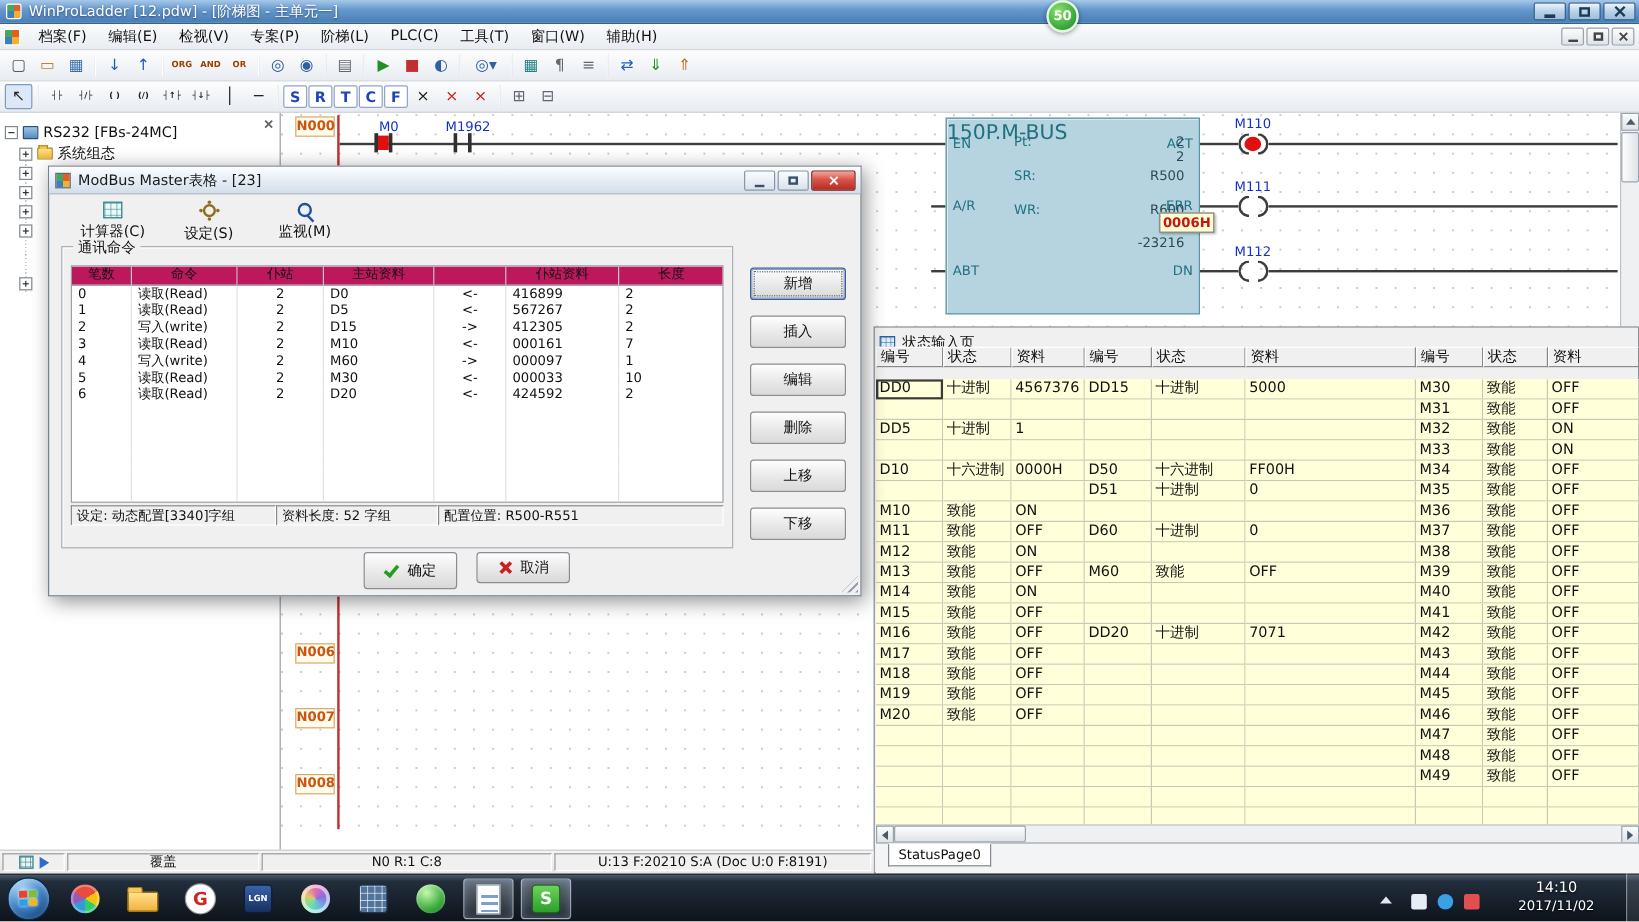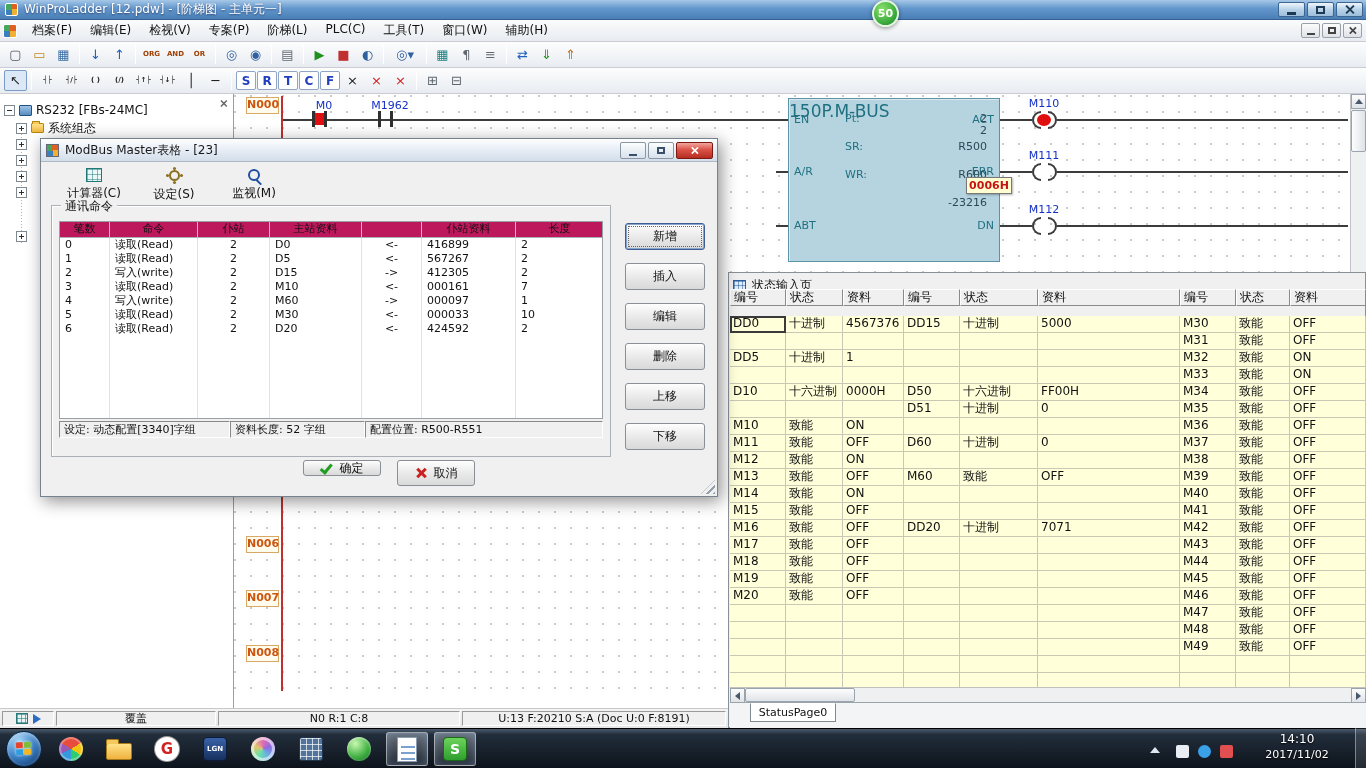--- a/index.html
+++ b/index.html
@@ -88,21 +88,21 @@
 .sph{flex:none;height:17px;line-height:14px;font-size:12px;padding-left:3px;background:#f0f0f0;border:1px solid;border-color:#ffffff #8a8a8a #8a8a8a #ffffff;white-space:nowrap;overflow:hidden}
 #sp-body{position:absolute;left:1px;top:43px;width:636px;height:371px;overflow:hidden;background:#ffffda}
 .sprow{display:flex;height:17px}
 .spc{flex:none;height:17px;line-height:15px;font-size:12px;padding-left:3px;border-right:1px solid #c8c8b4;border-bottom:1px solid #c8c8b4;background:#ffffda;white-space:nowrap;overflow:hidden}
 .focuscell{outline:2px solid #3a3a3a;outline-offset:-2px}
 #sp-hscroll{position:absolute;left:1px;top:414px;width:636px;height:15px;background:#eef0f2;border-top:1px solid #c0c0c0}
 #sp-hscroll .l{left:0;top:0}
 #sp-hscroll .r{right:0;top:0;left:auto}
 #hthumb{position:absolute;left:15px;top:0;width:110px;height:14px;background:linear-gradient(#fdfdfd,#dfe3e8);border:1px solid #9aa4ae;border-radius:2px}
 #sp-tabbar{position:absolute;left:1px;top:429px;width:636px;height:26px;background:#f2f4f6;border-top:1px solid #9aa2aa}
-.sptab{position:absolute;left:20px;top:0;width:86px;height:19px;background:#fff;border:1px solid #808890;border-top:1px solid #fff;font-size:11px;line-height:17px;text-align:center;white-space:nowrap}
+.sptab{position:absolute;left:10px;top:0;width:86px;height:19px;background:#fff;border:1px solid #808890;border-top:1px solid #fff;font-size:11px;line-height:17px;text-align:center;white-space:nowrap}
 
 #statusbar{position:absolute;left:0;top:708px;width:728px;height:20px;background:linear-gradient(#f4f4f4,#e6e6e6);border-top:1px solid #c8c8c8;z-index:25}
 .scell{position:absolute;top:2px;height:15px;border:1px solid;border-color:#9a9a9a #ffffff #ffffff #9a9a9a;background:#f0f0f0;font-size:11px;display:flex;align-items:center;justify-content:center;white-space:nowrap;overflow:hidden}
 .ic-grid{width:12px;height:11px;border:1px solid #2a7a7a;background-color:#e8f4f4;background-image:linear-gradient(rgba(42,122,122,.6) 1px,transparent 1px),linear-gradient(90deg,rgba(42,122,122,.6) 1px,transparent 1px);background-size:4px 4px;flex:none}
 .ic-play{width:0;height:0;border-left:8px solid #2c6cc4;border-top:5px solid transparent;border-bottom:5px solid transparent;flex:none}
 
 #taskbar{position:absolute;left:0;top:728px;width:1366px;height:40px;background:linear-gradient(#4a5a6c,#222e3c 14%,#18212c 55%,#0d131b);border-top:1px solid #000;z-index:70}
 #orb{position:absolute;left:6px;top:2px;width:36px;height:36px;border-radius:50%;background:radial-gradient(circle at 35% 28%,#a8d8f8,#3f84c8 45%,#103c74 85%);border:1px solid #082846;box-shadow:inset 0 2px 5px rgba(255,255,255,.55);display:flex;align-items:center;justify-content:center}
 .flag{width:16px;height:14px;display:grid;grid-template-columns:7px 7px;grid-template-rows:6px 6px;gap:1px;transform:rotate(-3deg);filter:drop-shadow(0 0 1px rgba(255,255,255,.8))}
 .flag span{border-radius:1px}
@@ -156,21 +156,21 @@
 .mh{flex:none;height:16px;line-height:14px;font-size:11px;text-align:center;background:#be185d;border-right:1px solid #c4c4c4;border-bottom:1px solid #aab0b6;white-space:nowrap;overflow:hidden}
 .mrow{display:flex;height:14px}
 .mc{flex:none;height:14px;line-height:14px;font-size:11px;padding-left:5px;border-right:1px solid #e2e2e2;white-space:nowrap;overflow:hidden}
 .mc.ctr{text-align:center;padding-left:0}
 #mb-status{position:absolute;left:18px;top:282px;display:flex}
 .dstat{flex:none;height:17px;border:1px solid;border-color:#8a8a8a #ffffff #ffffff #8a8a8a;background:#f0f0f0;font-size:11px;line-height:15px;padding:0 4px;white-space:nowrap;overflow:hidden}
 .btn{background:linear-gradient(#fefefe,#ececec 45%,#d9d9d9);border:1px solid #8a8f96;border-radius:3px;font-size:12px;color:#111;display:flex;align-items:center;justify-content:center;position:absolute}
 .sbtn{left:584px;width:80px;height:27px}
 .btn.default{border:1px solid #3c5e94;box-shadow:inset 0 0 0 1px #89a4cc}
 .focusring{outline:1px dotted #666;outline-offset:-4px}
-#okbtn{left:262px;top:321px;width:78px;height:16px}
+#okbtn{left:262px;top:321px;width:78px;height:31px}
 #cancelbtn{left:356px;top:321px;width:78px;height:26px}
 .ic-check{width:12px;height:7px;border-left:3px solid #1f9e1f;border-bottom:3px solid #1f9e1f;transform:rotate(-50deg) translateY(-1px);margin-right:7px}
 .ic-cross{position:relative;width:12px;height:12px;margin-right:7px}
 .ic-cross::before,.ic-cross::after{content:"";position:absolute;left:5px;top:0;width:3px;height:12px;background:#cc2020}
 .ic-cross::before{transform:rotate(45deg)}.ic-cross::after{transform:rotate(-45deg)}
 #grip{position:absolute;right:2px;bottom:2px;width:14px;height:14px;background:repeating-linear-gradient(135deg,transparent 0 3px,#98a2ac 3px 5px);clip-path:polygon(100% 0,100% 100%,0 100%)}
 </style>
 </head>
 <body>
 

